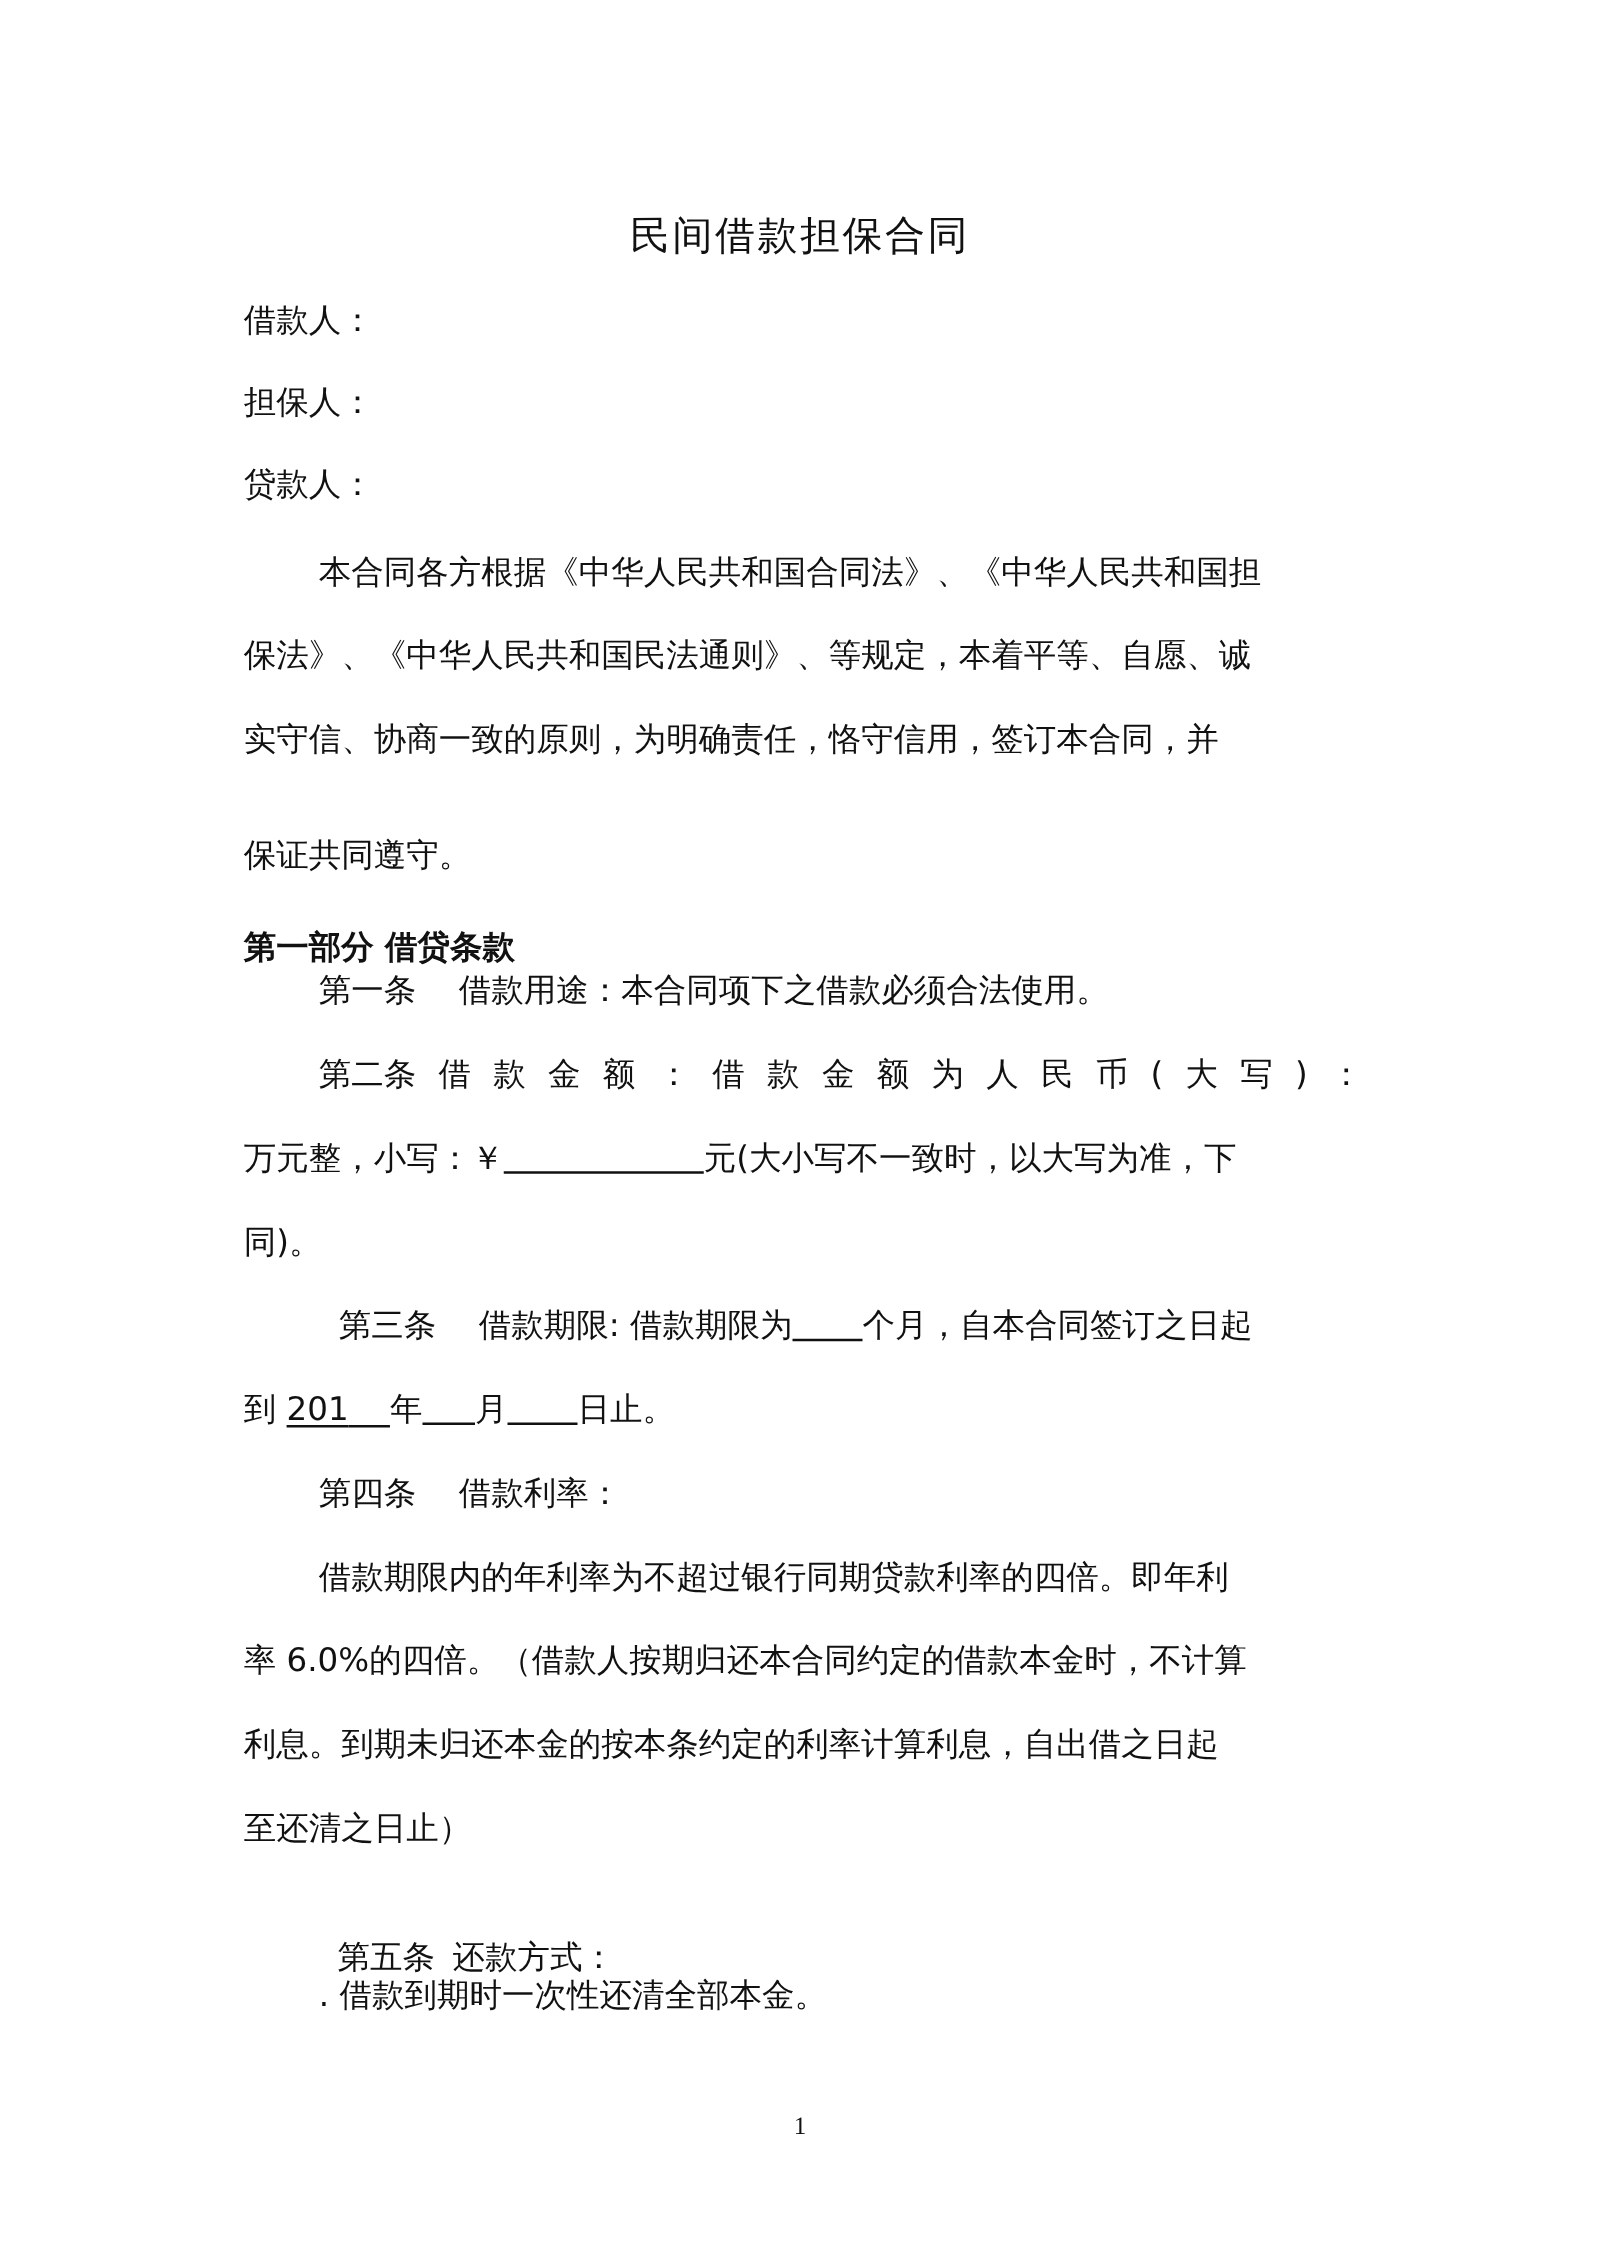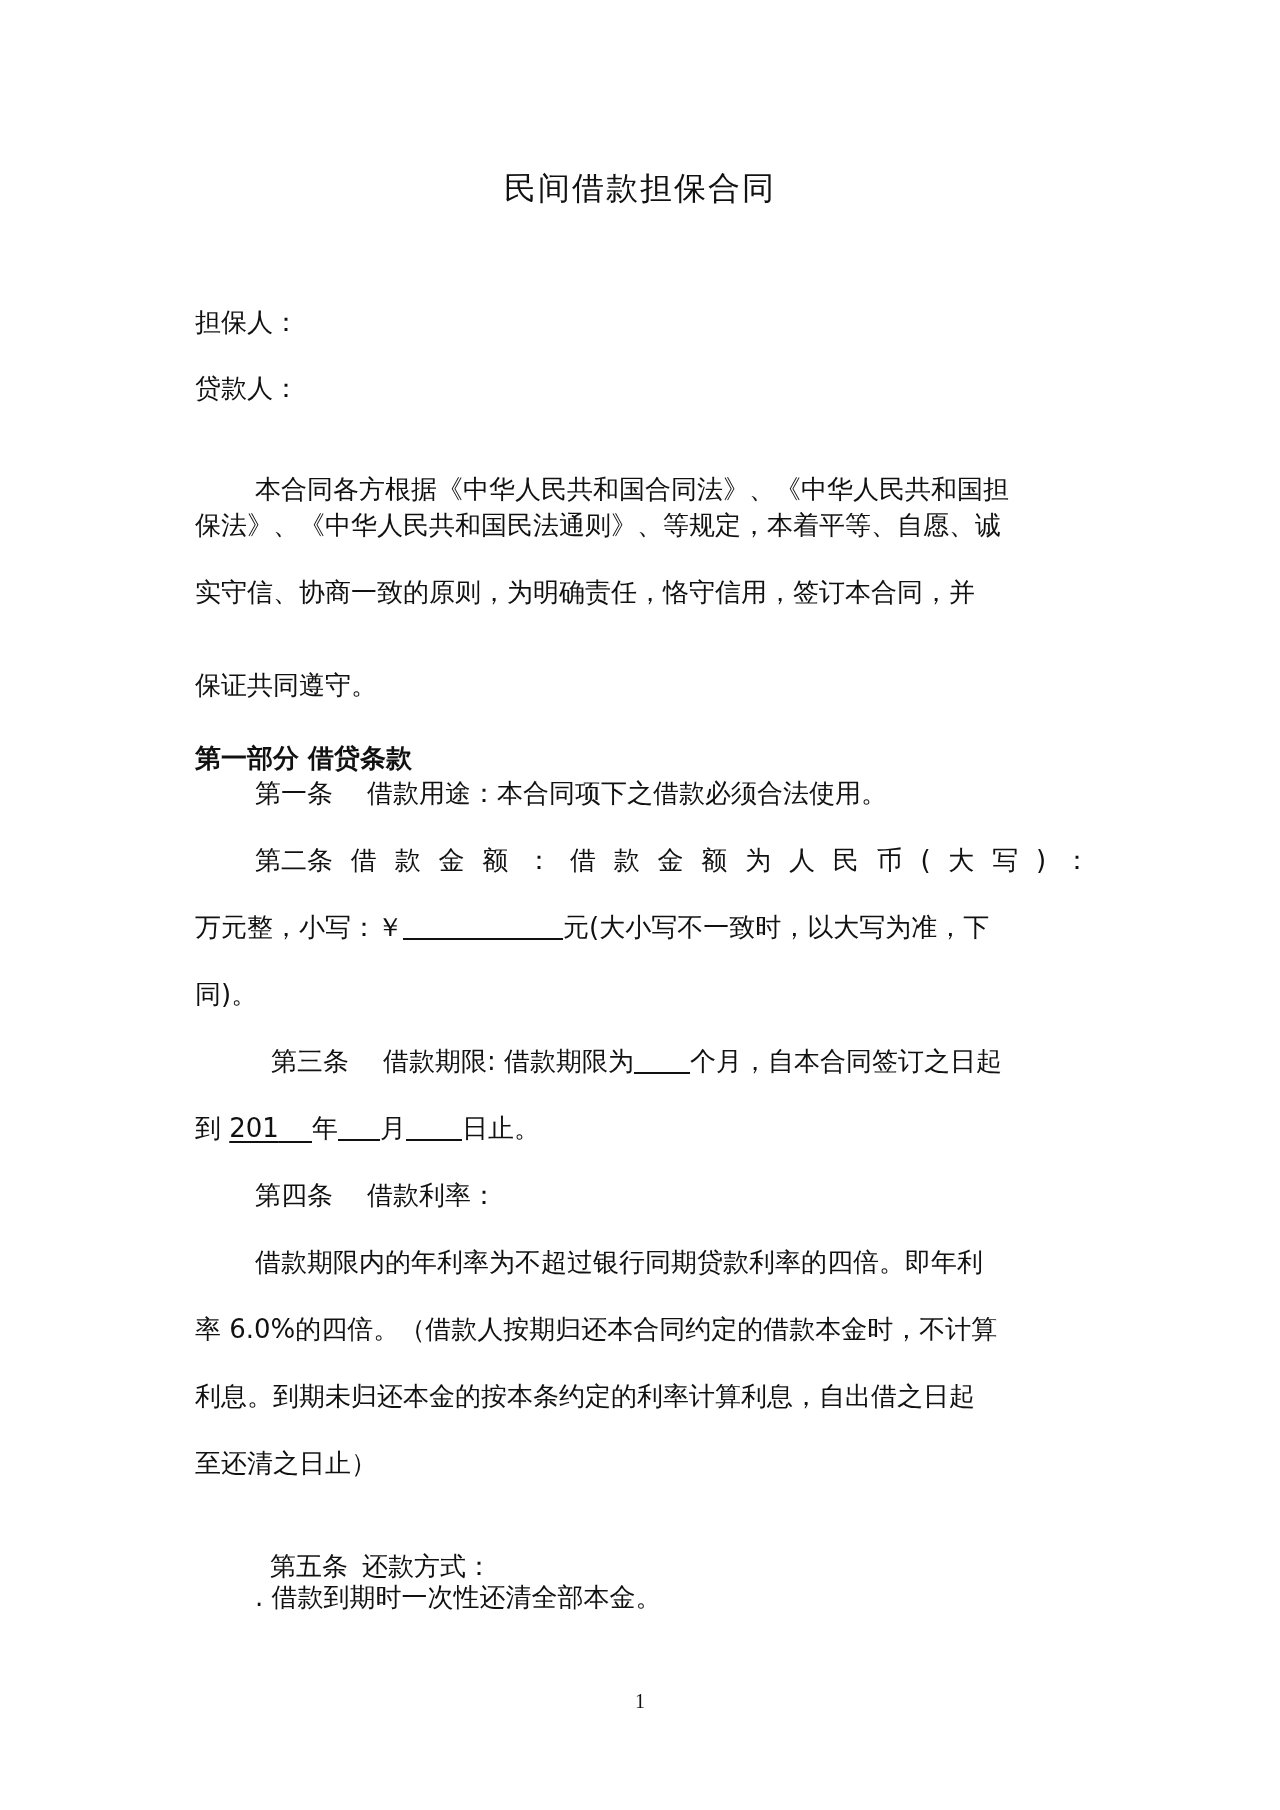--- a/index.html
+++ b/index.html
@@ -73,24 +73,25 @@
       font-size: 20px;
     }
   </style>
 </head>
 <body>
 
 <div class="page">
 
   <h1 class="title">民间借款担保合同</h1>
 
+  <div class="line" style="top:237px;">借款人：</div>
   <div class="line" style="top:302px;">担保人：</div>
   <div class="line" style="top:368px;">贷款人：</div>
 
-  <div class="line indent" style="top:438px;margin-top:31px;">本合同各方根据《中华人民共和国合同法》、《中华人民共和国担</div>
+  <div class="line indent" style="top:438px;">本合同各方根据《中华人民共和国合同法》、《中华人民共和国担</div>
   <div class="line" style="top:505px;">保法》、《中华人民共和国民法通则》、等规定，本着平等、自愿、诚</div>
   <div class="line" style="top:572px;">实守信、协商一致的原则，为明确责任，恪守信用，签订本合同，并</div>
   <div class="line" style="top:665px;">保证共同遵守。</div>
 
   <div class="line" style="top:738px;font-weight:bold;">第一部分  借贷条款</div>
 
   <div class="line indent" style="top:773px;">
     <span>第一条</span><span class="gap"></span><span>借款用途：本合同项下之借款必须合法使用。</span>
   </div>
 

